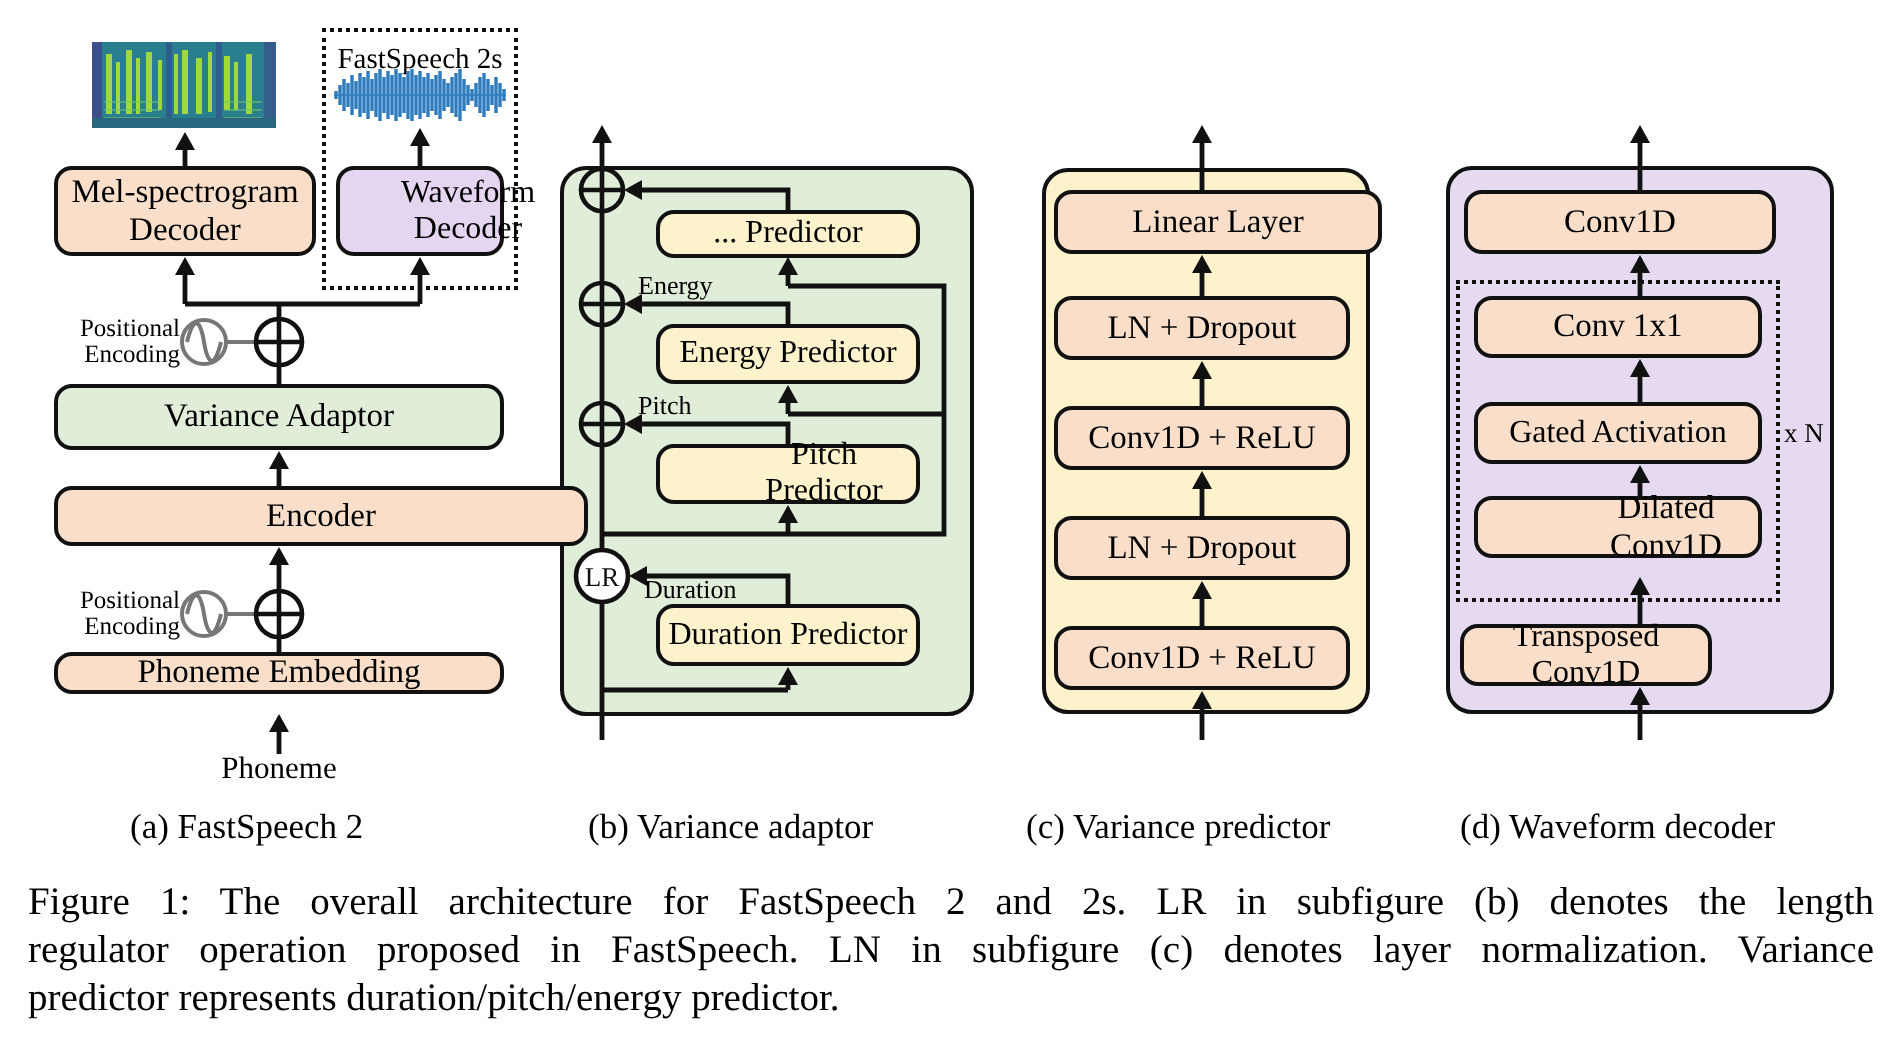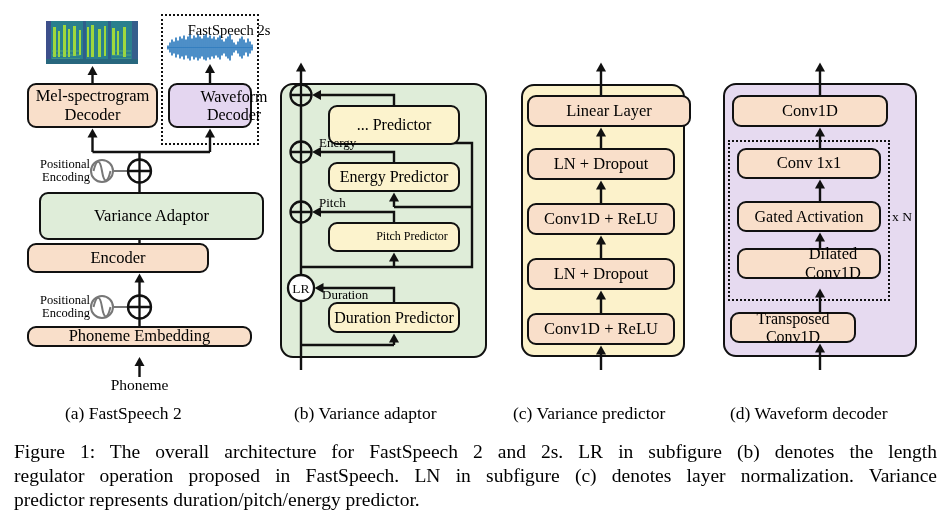--- a/index.html
+++ b/index.html
@@ -126,45 +126,45 @@
         <rect x="71" y="10" width="2" height="24"></rect>
       <rect x="77" y="6" width="3" height="30"></rect>
     </g>
     <g stroke="#7AC96B" stroke-width="1" opacity="0.5">
       <path d="M6 30 H34 M6 34 H34 M6 38 H34 M66 30 H85 M66 34 H85 M66 38 H85"></path>
     </g>
     <rect y="38" width="92" height="5" fill="#28677E"></rect>
   </svg>
 
   <div class="dotted" style="left:161px;top:14px;width:98px;height:131px;"></div>
-  <div class="smalllabel" style="left:163px;top:23px;width:94px;text-align:center;font-size:14.5px;margin-left:19px;">FastSpeech 2s</div>
+  <div class="smalllabel" style="left:163px;top:23px;width:94px;text-align:center;font-size:14.5px;">FastSpeech 2s</div>
 
   <svg width="86" height="27" viewBox="0 0 86 27" style="left:167px;top:34px;">
     <path d="M0 13.5 H86" stroke="var(--waveform-blue)" stroke-width="0.8"></path>
     <path stroke="var(--waveform-blue)" stroke-width="1.7" fill="none" d="M1 11.5V15.5M3 8.5V18.5M5 5.5V21.5M7 7.5V19.5M9 3.5V23.5M11 6.5V20.5M13 2.5V24.5M15 4.5V22.5M17 1.5V25.5M19 5.5V21.5M21 2.5V24.5M23 0.5V26.5M25 4.5V22.5M27 1.5V25.5M29 3.5V23.5M31 0.5V26.5M33 2.5V24.5M35 4.5V22.5M37 1.5V25.5M39 0.5V26.5M41 3.5V23.5M43 1.5V25.5M45 4.5V22.5M47 2.5V24.5M49 5.5V21.5M51 3.5V23.5M53 1.5V25.5M55 5.5V21.5M57 7.5V19.5M59 4.5V22.5M61 2.5V24.5M63 0.5V26.5M65 5.5V21.5M67 8.5V18.5M69 10.5V16.5M71 7.5V19.5M73 4.5V22.5M75 2.5V24.5M77 5.5V21.5M79 8.5V18.5M81 4.5V22.5M83 7.5V19.5M85 10.5V16.5"></path>
   </svg>
 
   <div class="box peach" style="left:27px;top:83px;width:131px;height:45px;">Mel-spectrogram Decoder</div>
   <div class="box purplebox" style="left:168px;top:83px;width:84px;height:45px;font-size:16px;">Waveform Decoder</div>
 
   <div class="smalllabel" style="left:28px;top:158px;width:62px;text-align:right;font-size:12.5px;white-space:normal;">Positional Encoding</div>
 
-  <div class="box green" style="left:27px;top:192px;width:225px;height:48px;margin-left:12px;">Variance Adaptor</div>
-  <div class="box peach" style="left:27px;top:243px;width:182px;height:30px;">Encoder</div>
+  <div class="box green" style="left:27px;top:192px;width:225px;height:33px;">Variance Adaptor</div>
+  <div class="box peach" style="left:27px;top:243px;width:267px;height:30px;">Encoder</div>
 
   <div class="smalllabel" style="left:28px;top:294px;width:62px;text-align:right;font-size:12.5px;white-space:normal;">Positional Encoding</div>
 
   <div class="box peach" style="left:27px;top:326px;width:225px;height:21px;">Phoneme Embedding</div>
   <div class="smalllabel" style="left:89px;top:377px;width:101px;text-align:center;font-size:15.5px;">Phoneme</div>
 
-  <div class="box cream" style="left:328px;top:105px;width:132px;height:40px;font-size:16px;">... Predictor</div>
+  <div class="box cream" style="left:328px;top:105px;width:132px;height:24px;font-size:16px;">... Predictor</div>
   <div class="smalllabel" style="left:319px;top:136px;">Energy</div>
   <div class="box cream" style="left:328px;top:162px;width:132px;height:30px;font-size:16px;">Energy Predictor</div>
   <div class="smalllabel" style="left:319px;top:196px;">Pitch</div>
-  <div class="box cream" style="left:328px;top:222px;width:132px;height:30px;font-size:12px;padding-left:36px;">Pitch Predictor</div>
+  <div class="box cream" style="left:328px;top:222px;width:132px;height:30px;font-size:16px;padding-left:36px;">Pitch Predictor</div>
   <div class="smalllabel" style="left:322px;top:288px;">Duration</div>
   <div class="box cream" style="left:328px;top:302px;width:132px;height:31px;font-size:16px;">Duration Predictor</div>
 
   <div class="box peach" style="left:527px;top:95px;width:164px;height:32px;">Linear Layer</div>
   <div class="box peach" style="left:527px;top:148px;width:148px;height:32px;">LN + Dropout</div>
   <div class="box peach" style="left:527px;top:203px;width:148px;height:32px;">Conv1D + ReLU</div>
   <div class="box peach" style="left:527px;top:258px;width:148px;height:32px;">LN + Dropout</div>
   <div class="box peach" style="left:527px;top:313px;width:148px;height:32px;">Conv1D + ReLU</div>
 
   <div class="box peach" style="left:732px;top:95px;width:156px;height:32px;">Conv1D</div>

